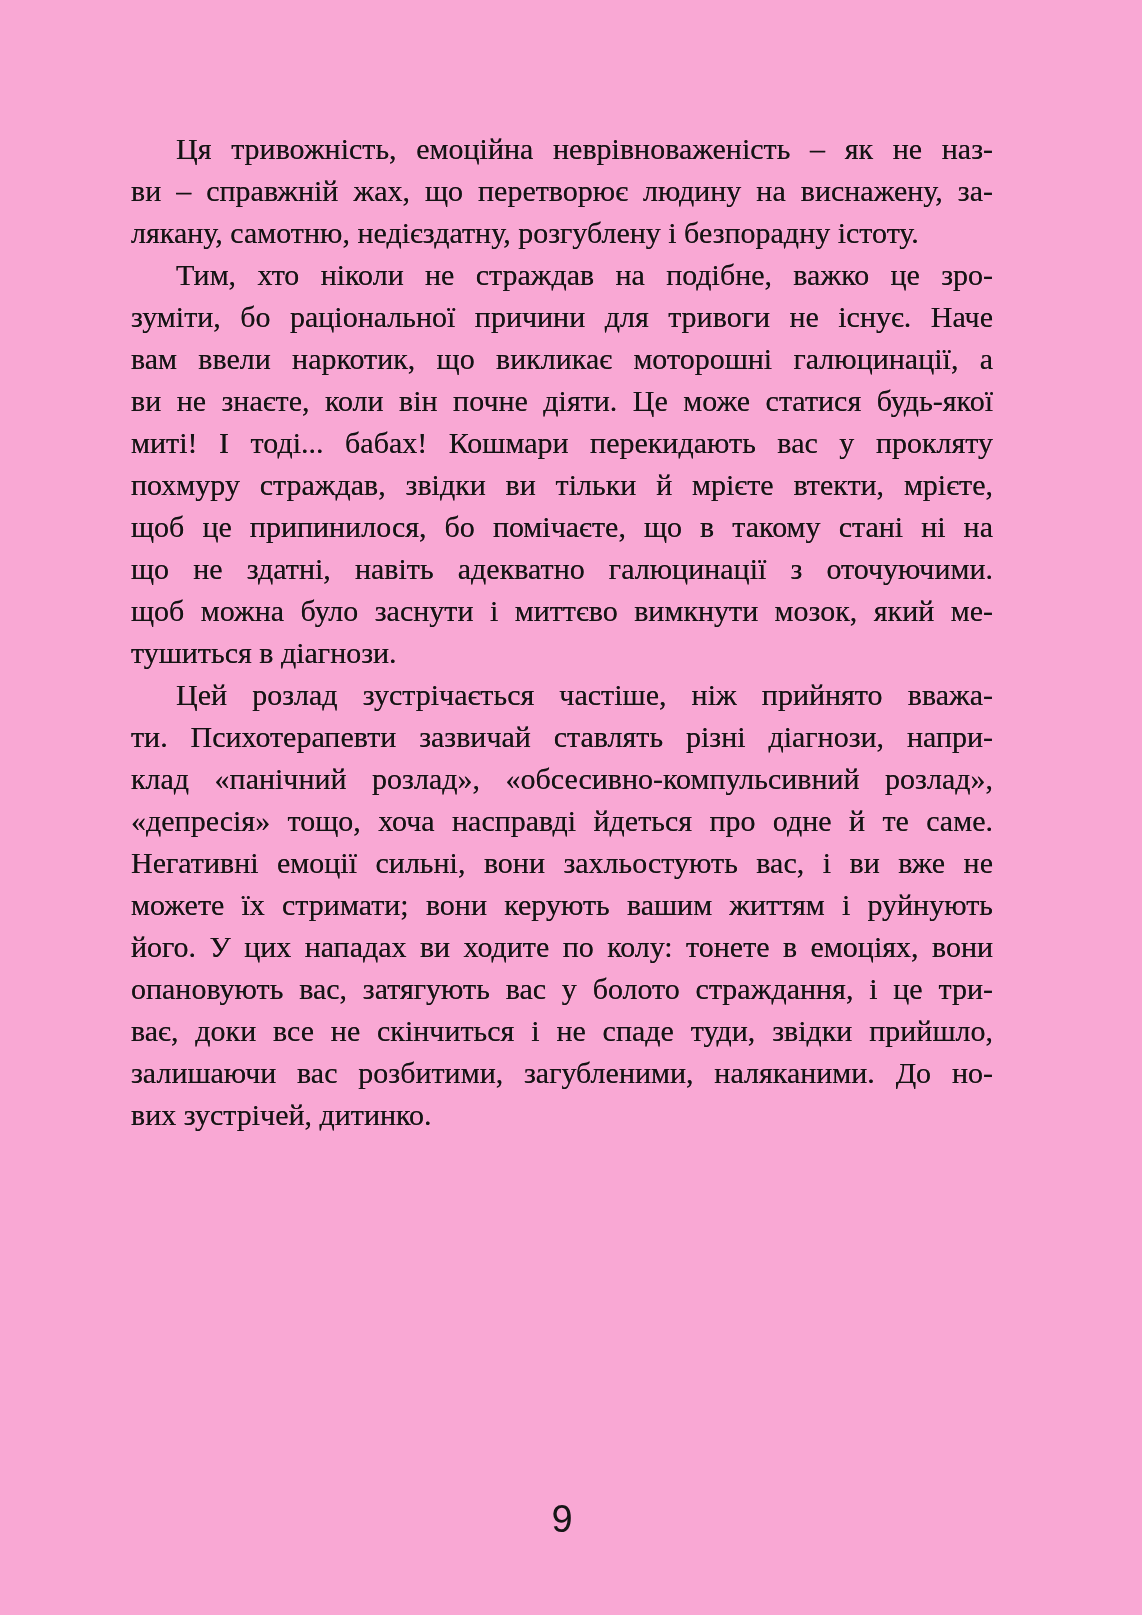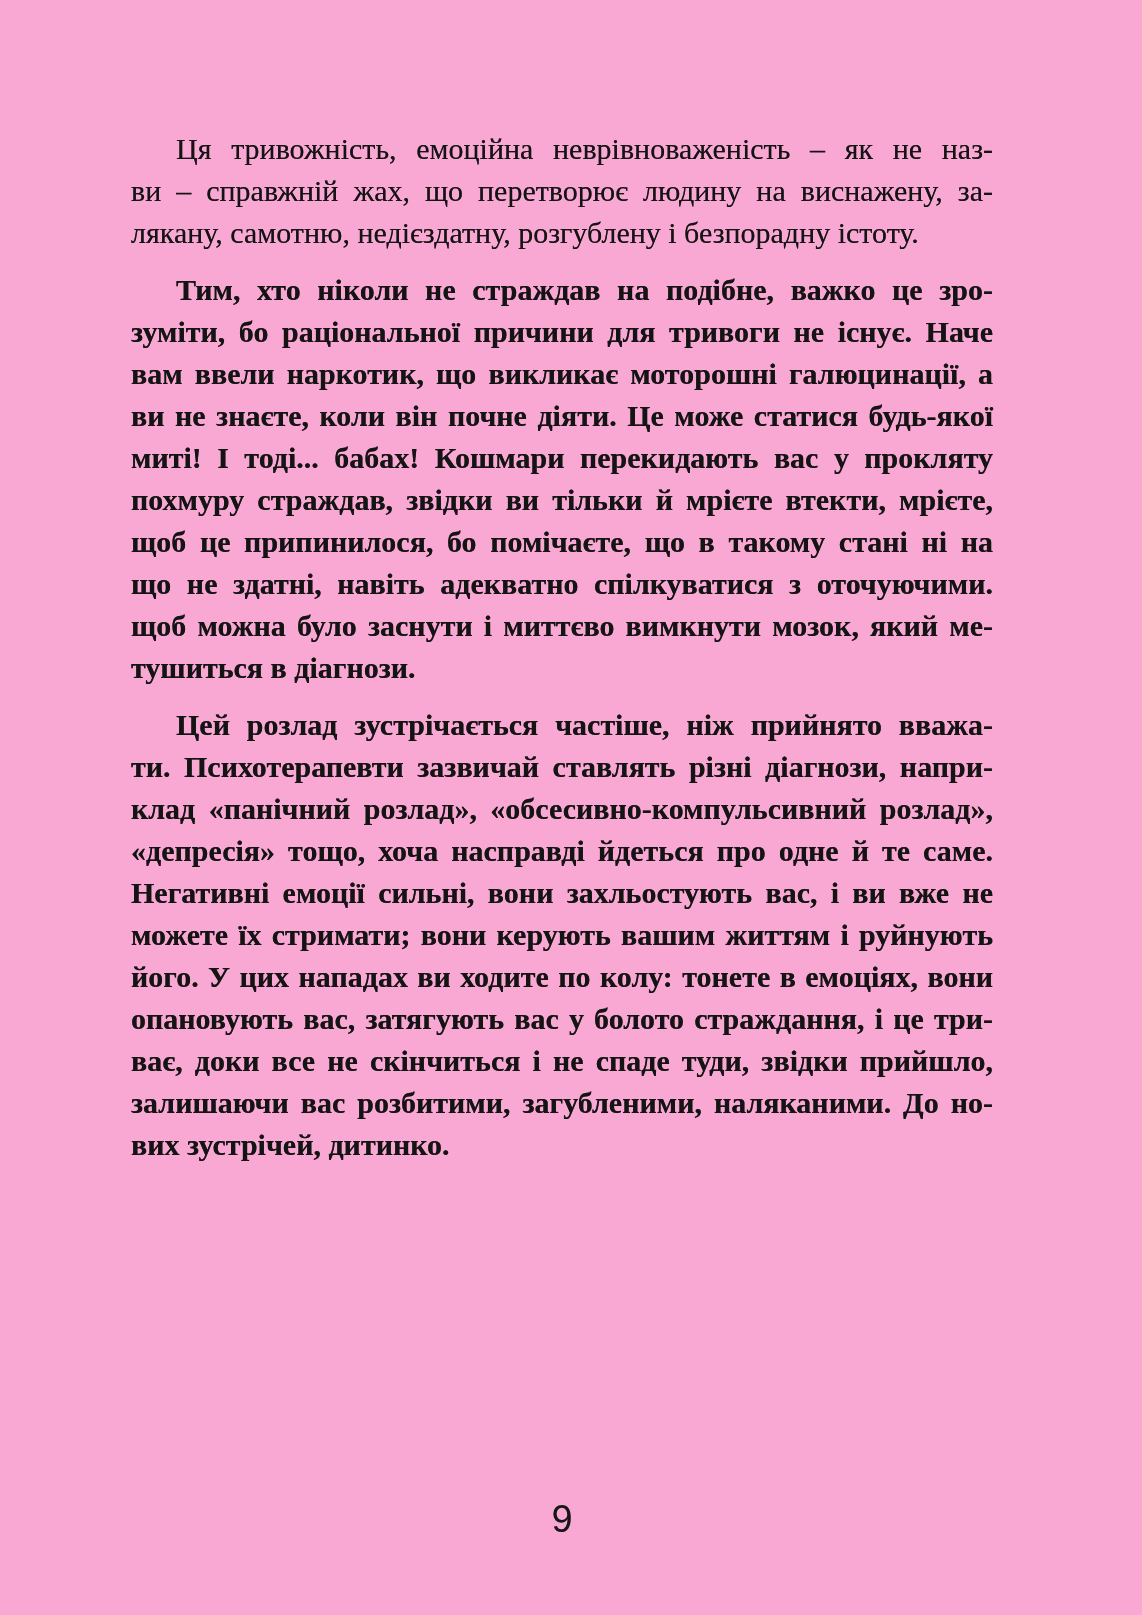--- a/index.html
+++ b/index.html
@@ -16,22 +16,20 @@
     font-family: "Liberation Serif", "DejaVu Serif", serif;
     color: #141414;
   }
   .text-block {
     position: absolute;
     left: 131px;
     top: 128px;
     width: 862px;
   }
   .paragraph + .paragraph {
-    margin-top: 15px;
-    font-weight: bold;
   }
   .line {
     font-size: 30px;
     line-height: 42px;
     text-align: justify;
     text-align-last: justify;
     white-space: normal;
     text-shadow: 0 0 0.5px rgba(0,0,0,0.65);
   }
   .line.first {
@@ -62,21 +60,21 @@
         <div class="line last">лякану, самотню, недієздатну, розгублену і безпорадну істоту.</div>
       </div>
       <div class="paragraph">
         <div class="line first">Тим, хто ніколи не страждав на подібне, важко це зро-</div>
         <div class="line">зуміти, бо раціональної причини для тривоги не існує. Наче</div>
         <div class="line">вам ввели наркотик, що викликає моторошні галюцинації, а</div>
         <div class="line">ви не знаєте, коли він почне діяти. Це може статися будь-якої</div>
         <div class="line">миті! І тоді... бабах! Кошмари перекидають вас у прокляту</div>
         <div class="line">похмуру страждав, звідки ви тільки й мрієте втекти, мрієте,</div>
         <div class="line">щоб це припинилося, бо помічаєте, що в такому стані ні на</div>
-        <div class="line">що не здатні, навіть адекватно спілкуватися з оточуючими.</div>
+        <div class="line">що не здатні, навіть адекватно галюцинації з оточуючими.</div>
         <div class="line">щоб можна було заснути і миттєво вимкнути мозок, який ме-</div>
         <div class="line last">тушиться в діагнози.</div>
       </div>
       <div class="paragraph">
         <div class="line first">Цей розлад зустрічається частіше, ніж прийнято вважа-</div>
         <div class="line">ти. Психотерапевти зазвичай ставлять різні діагнози, напри-</div>
         <div class="line">клад «панічний розлад», «обсесивно-компульсивний розлад»,</div>
         <div class="line">«депресія» тощо, хоча насправді йдеться про одне й те саме.</div>
         <div class="line">Негативні емоції сильні, вони захльостують вас, і ви вже не</div>
         <div class="line">можете їх стримати; вони керують вашим життям і руйнують</div>

